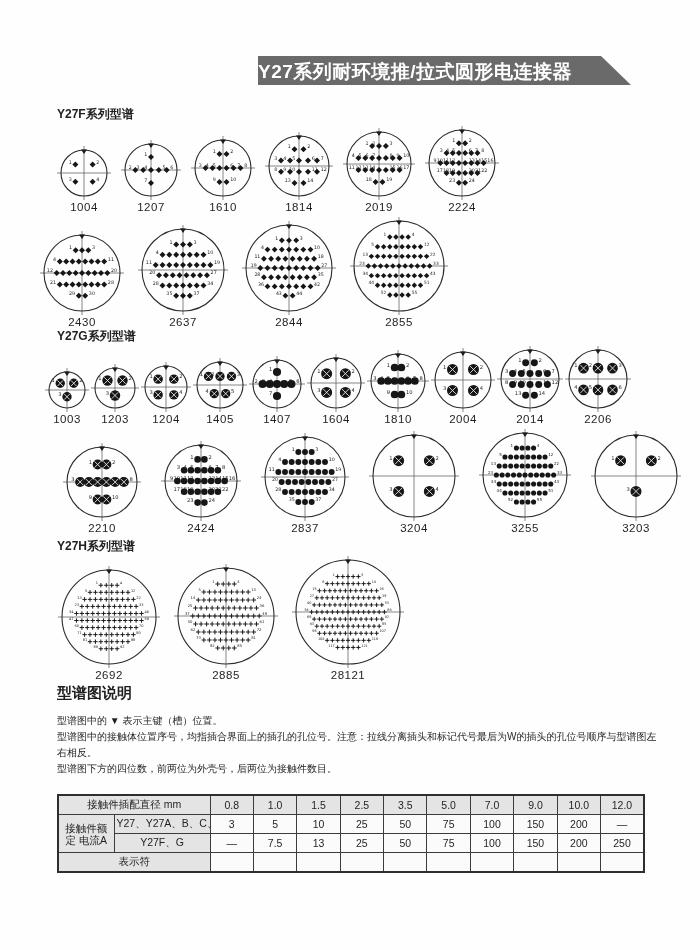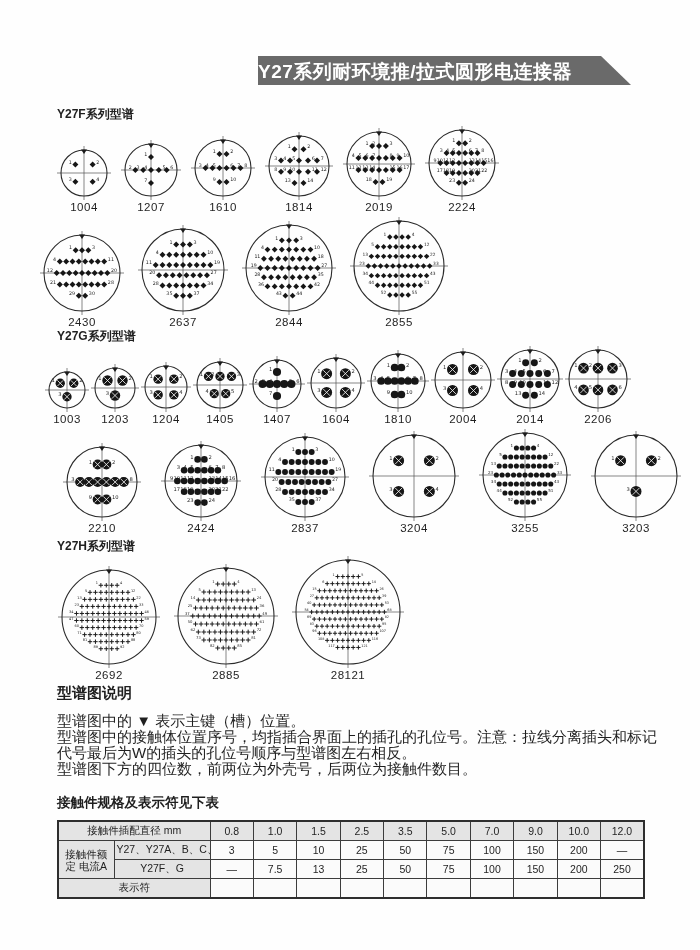--- a/index.html
+++ b/index.html
@@ -16,21 +16,21 @@
   .conn-code{font-size:11.5px;margin-top:0;letter-spacing:.5px;height:13px;line-height:13px;}
   svg{display:block;}
   svg .shell{fill:none;stroke:#2b2b2b;stroke-width:1.1;}
   svg .axis{stroke:#555;stroke-width:.7;}
   svg .pin{fill:#161616;}
   svg .pinplus{stroke:#1c1c1c;fill:none;}
   svg .key{fill:#1c1c1c;}
   svg text{fill:#222;font-family:"DejaVu Sans",sans-serif;}
   .notes{position:absolute;left:57px;top:684px;width:600px;}
   .notes h2{margin:0 0 10px;font-size:15px;}
-  .notes p{margin:0;font-size:15px;line-height:16px;}
+  .notes p{margin:0;font-size:10px;line-height:16px;}
   .spec{position:absolute;left:57px;top:794px;width:588px;}
   .spec h3{margin:0 0 8px;font-size:13.5px;}
   table{border-collapse:collapse;table-layout:fixed;width:586px;border:2px solid #2e2e2e;}
   td{border:1px solid #3c3c3c;font-size:10.5px;text-align:center;height:18px;padding:0 2px;
      overflow:hidden;white-space:nowrap;margin-top:13px;}
   td.hd{background:#e4e4e4;}
   td.grp{white-space:normal;line-height:12px;}
   td.val{background:#fbfbfb;}
 </style>
 </head>
@@ -1533,21 +1533,20 @@
     </div>
 
   <div class="notes">
     <h2>型谱图说明</h2>
     <p>型谱图中的 ▼ 表示主键（槽）位置。</p>
     <p>型谱图中的接触体位置序号，均指插合界面上的插孔的孔位号。注意：拉线分离插头和标记代号最后为W的插头的孔位号顺序与型谱图左右相反。</p>
     <p>型谱图下方的四位数，前两位为外壳号，后两位为接触件数目。</p>
   </div>
 
   <div class="spec">
-    <h3>接触件规格及表示符见下表</h3>
     <table id="spec-table">
         <colgroup>
           <col style="width:56px">
           <col style="width:96px">
           <col style="width:43.4px">
           <col style="width:43.4px">
           <col style="width:43.4px">
           <col style="width:43.4px">
           <col style="width:43.4px">
           <col style="width:43.4px">

